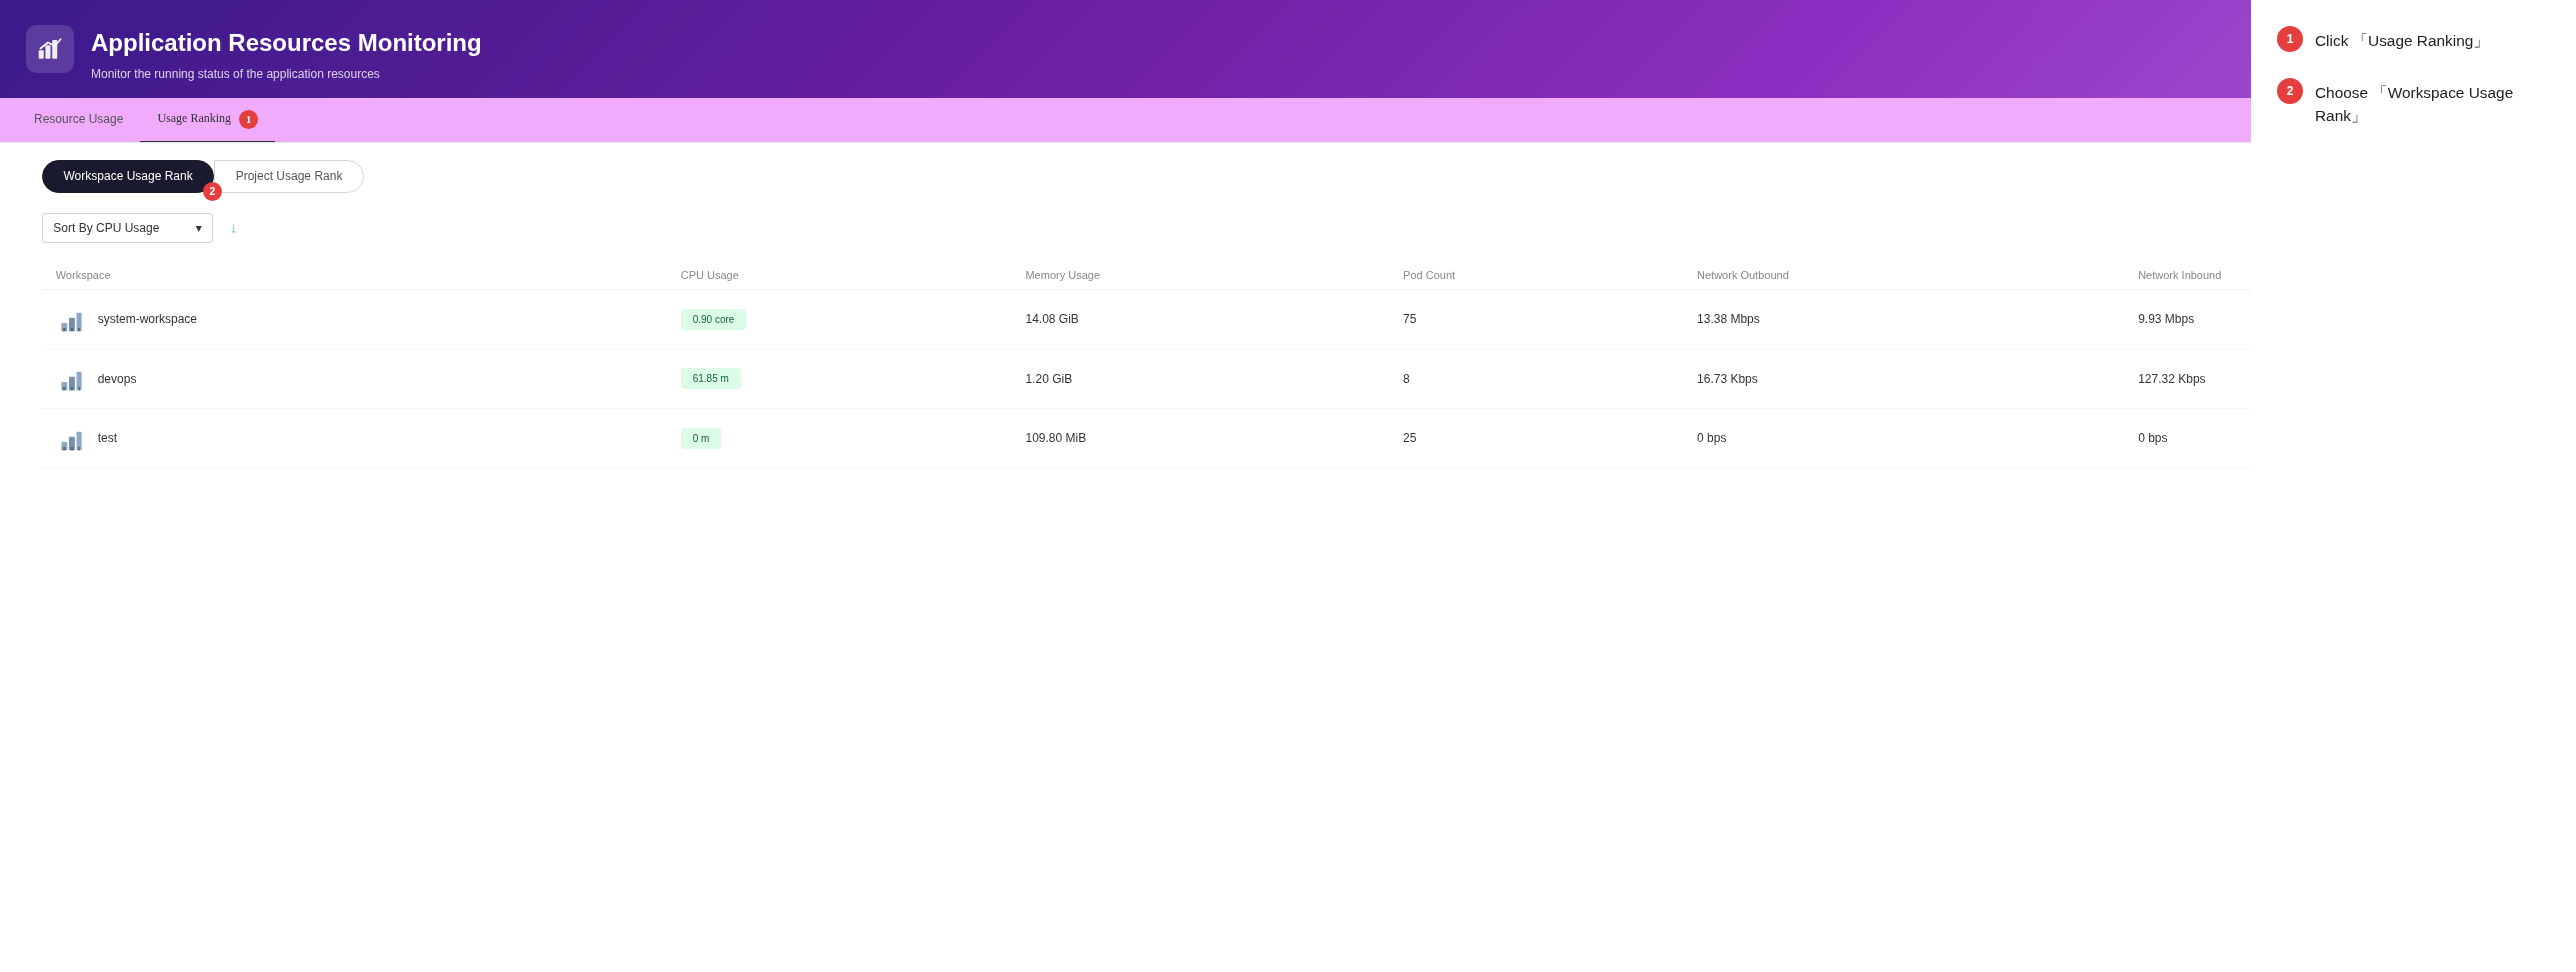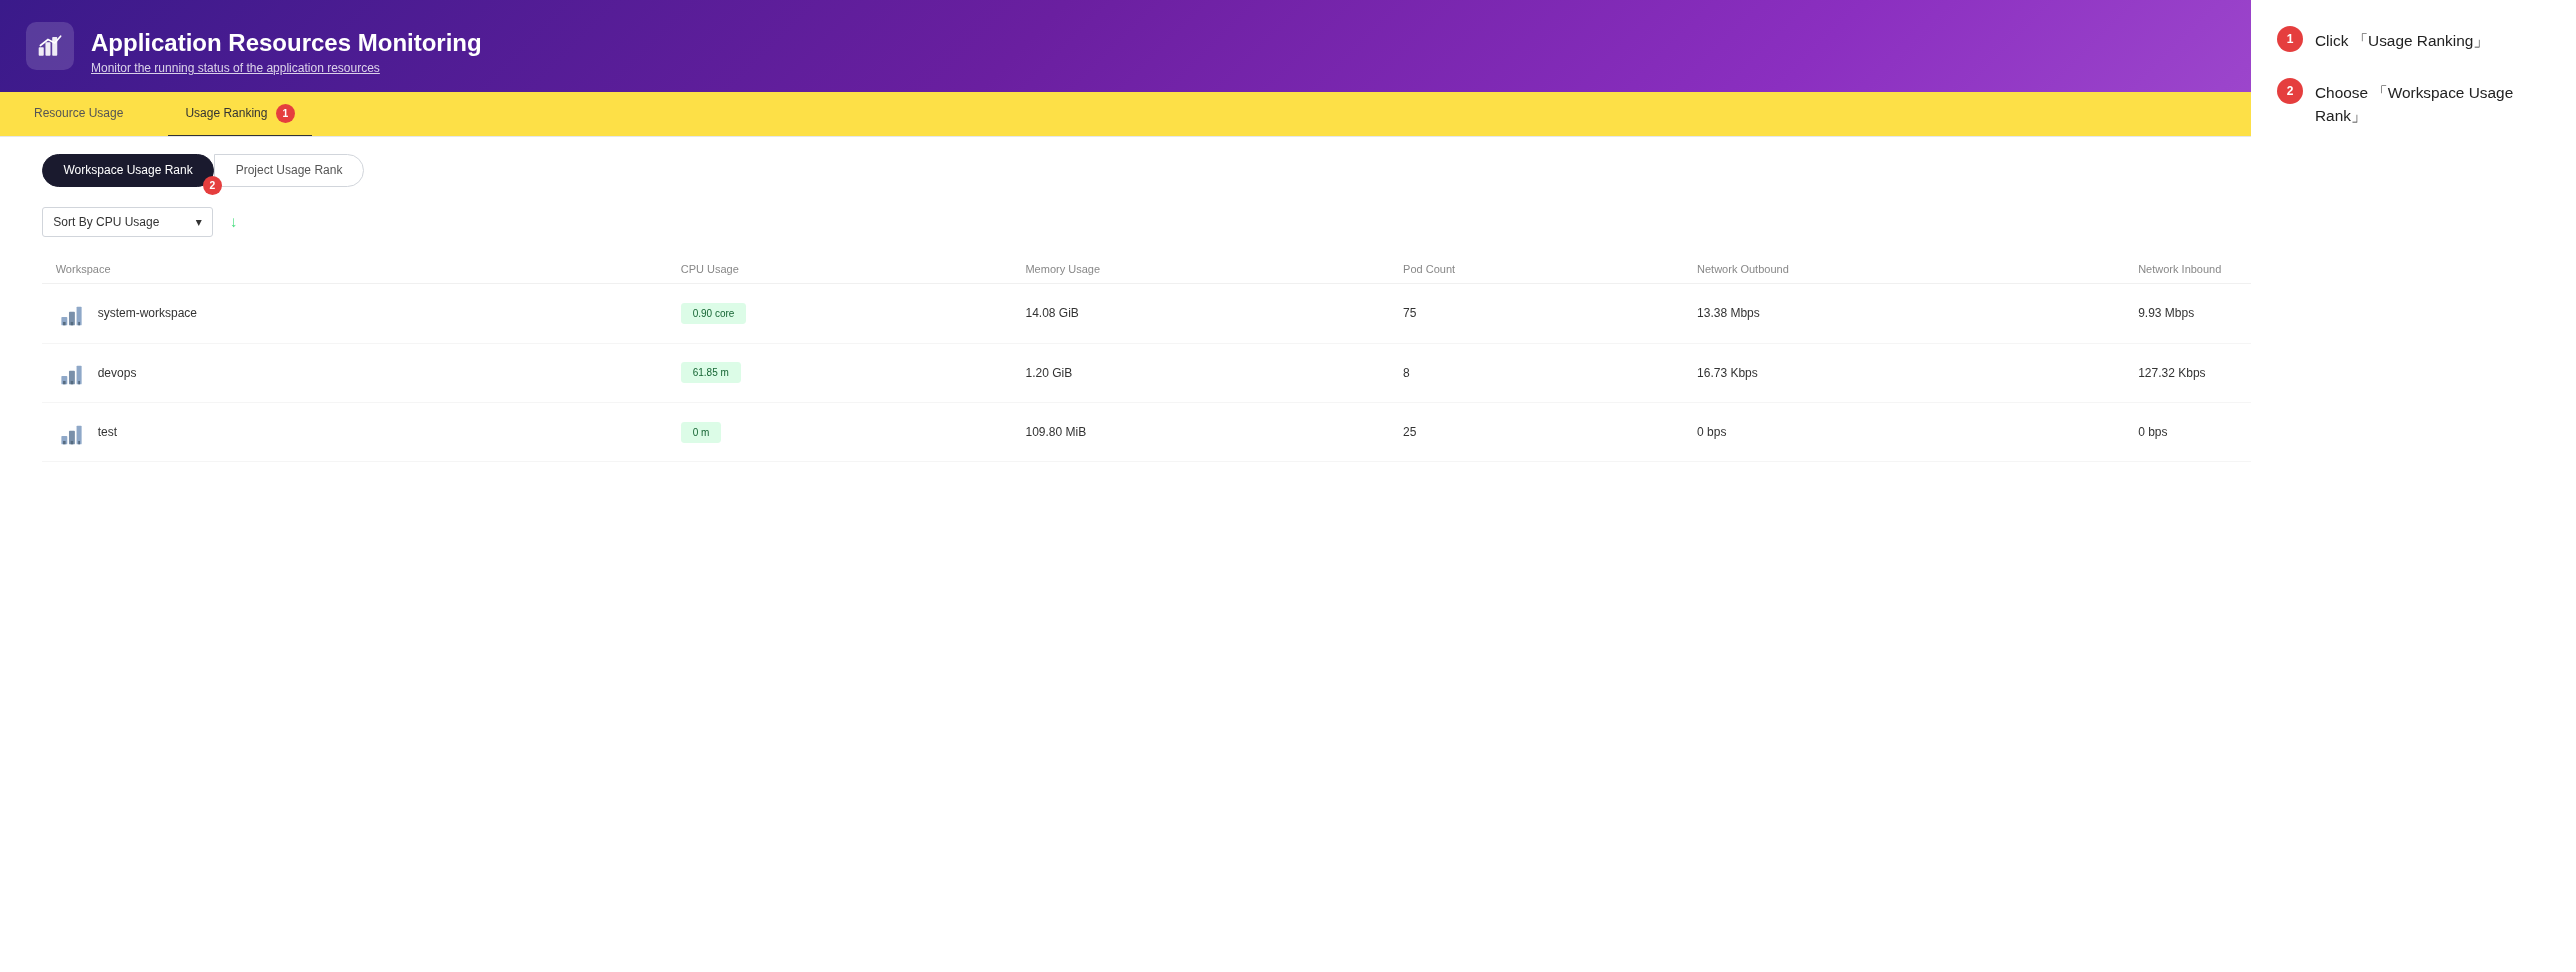--- a/index.html
+++ b/index.html
@@ -48,45 +48,44 @@
     .header-text h1 {
       color: #fff;
       font-size: 24px;
       font-weight: 600;
       line-height: 1.2;
       margin-top: 12px;
     }
     .header-text p {
       color: rgba(255,255,255,0.8);
       font-size: 12px;
-      margin-top: 3px;
-      text-decoration: underline;
+      margin-top: 9px;
     }
 
     
     .nav-bar {
       display: flex;
       align-items: center;
       padding: 0 17px;
       border-bottom: 0.9px solid #e5e7eb;
-      background: #fde047;
-      gap: 28px;
+      background: #f0abfc;
     }
     .nav-tab {
       padding: 12px 17px;
       font-size: 12px;
       color: #555;
       cursor: pointer;
       border-bottom: 1.7px solid transparent;
       position: relative;
     }
     .nav-tab.active {
       color: #333;
       border-bottom: 1.7px solid #333;
       font-weight: 500;
+      font-family: Liberation Serif, serif;
     }
     .badge-circle {
       display: inline-flex;
       align-items: center;
       justify-content: center;
       width: 19px;
       height: 19px;
       border-radius: 50%;
       background: #e53e3e;
       color: #fff;

